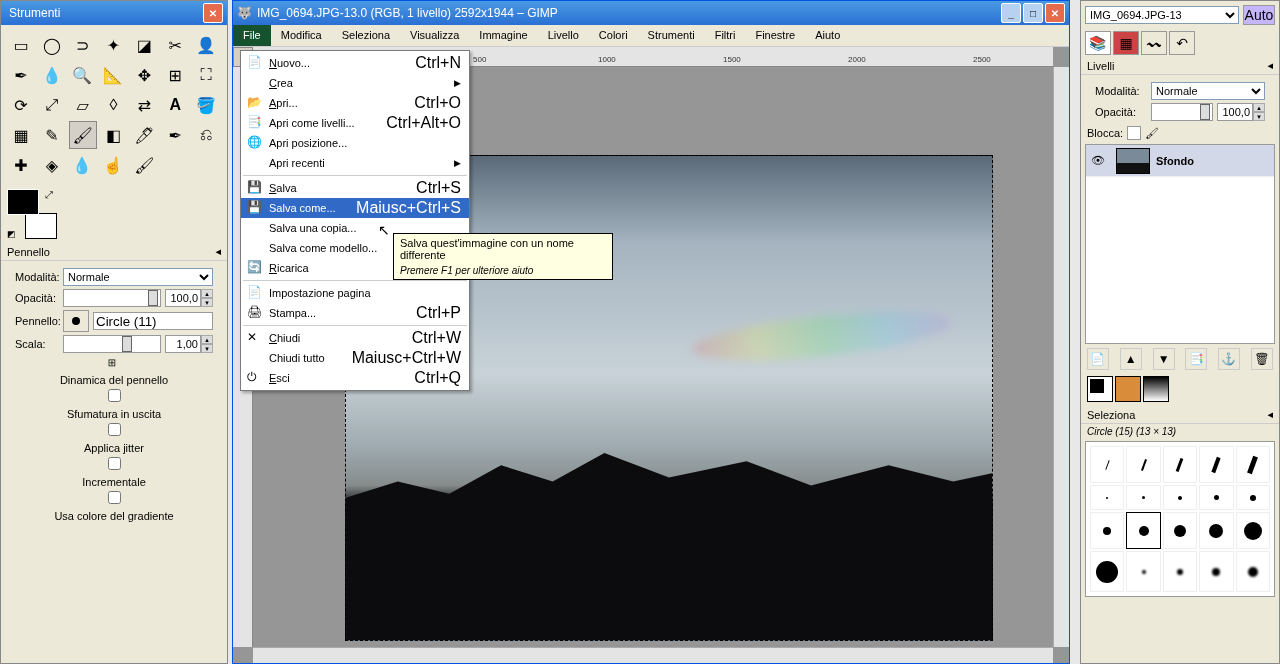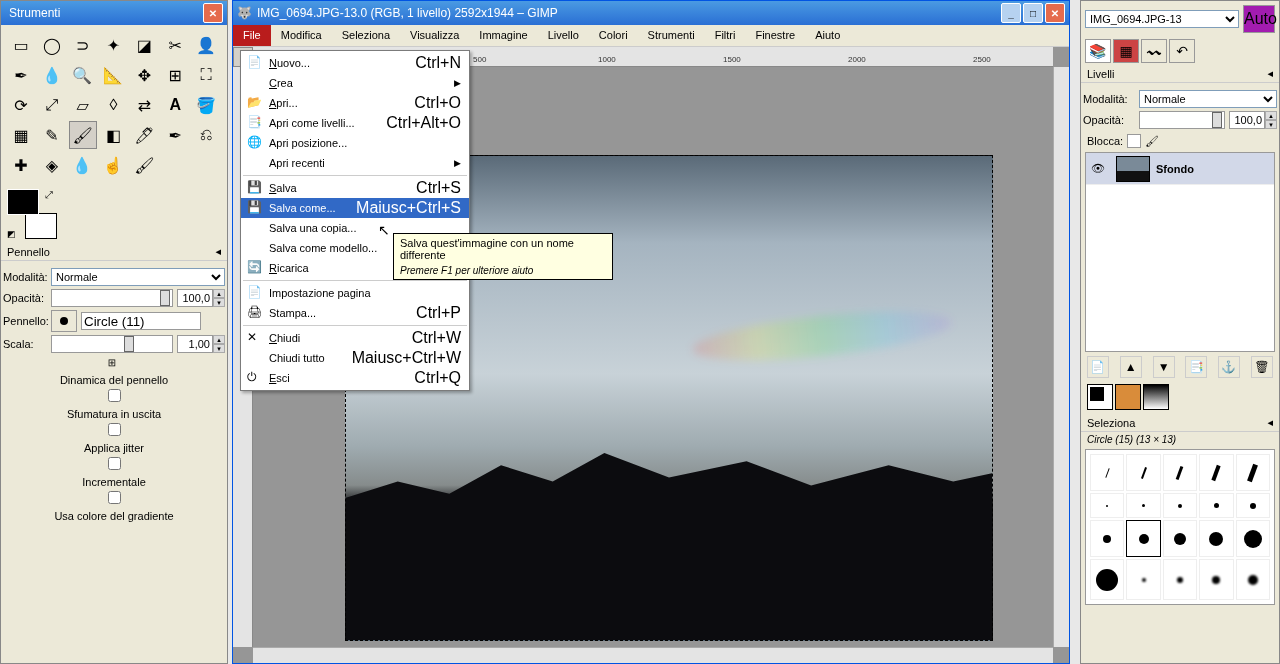--- a/index.html
+++ b/index.html
@@ -17,42 +17,42 @@
 .tool-btn { width: 28px; height: 28px; background: #ece9d8; border: 1px solid transparent; display: flex; align-items: center; justify-content: center; cursor: pointer; font-size: 16px; }
 .tool-btn.active { background: #d4d0c8; border: 1px solid #888; }
 
 .fgbg { position: relative; width: 50px; height: 50px; margin: 4px 6px; }
 .fgbg .fg { position: absolute; width: 32px; height: 26px; background: #000; border: 1px solid #fff; top: 0; left: 0; z-index: 2;}
 .fgbg .bg { position: absolute; width: 32px; height: 26px; background: #fff; border: 1px solid #000; bottom: 0; right: 0; z-index: 1;}
 .fgbg .swap { position: absolute; top: 0; right: 4px; font-size: 10px; cursor: pointer; }
 .fgbg .def { position: absolute; bottom: 0; left: 0; font-size: 9px; }
 
 .panel-title { background: #ece9d8; padding: 2px 6px; font-size: 11px; border-bottom: 1px solid #ccc; display: flex; justify-content: space-between; align-items: center;}
-.panel-body { padding: 4px 2px; font-size: 11px; }
+.panel-body { padding: 4px 14px; font-size: 11px; }
 .row { display: flex; align-items: center; gap: 4px; margin: 3px 0; }
 .row label { width: 44px; }
 .slider { flex: 1; height: 18px; background: #fff; border: 1px solid #999; position: relative; }
 .slider .thumb { position: absolute; width: 10px; height: 16px; background: #ddd; border: 1px solid #666; top: 0; }
 .spin { width: 48px; display: flex; }
 .spin input { width: 36px; height: 18px; border: 1px solid #999; font-size: 11px; text-align: right; padding-right: 2px;}
 .spin .arrows { width: 12px; display: flex; flex-direction: column; }
 .spin .arrows span { height: 9px; background: #ddd; border: 1px solid #aaa; font-size: 7px; line-height: 7px; text-align: center; cursor: pointer; }
 select { border: 1px solid #7f9db9; background: #fff; font-size: 11px; height: 18px; }
 .brush-box { display: flex; align-items: center; gap: 4px;}
 .brush-sample { width: 26px; height: 22px; border: 1px solid #999; display: flex; align-items: center; justify-content: center; }
 .brush-sample .dot { width: 8px; height: 8px; background: #000; border-radius: 50%;}
 .chkrow { display: flex; align-items: center; gap: 6px; margin: 3px 0; flex-direction: column; }
 .chkrow input { width: 13px; height: 13px;}
 .expand-tri::before { content: "⊞"; margin-right: 4px; font-size: 10px; }
 
 
 #imgwin { position: absolute; left: 232px; top: 0; width: 838px; height: 664px; background: #969696; border: 1px solid #0054e3; }
 .menubar { background: #ece9d8; height: 22px; display: flex; align-items: stretch; font-size: 11px; border-bottom: 1px solid #ccc; }
 .menubar .mitem { padding: 4px 10px; cursor: pointer; }
-.menubar .mitem.open { background: #b91c1c; color: #fff; }
+.menubar .mitem.open { background: #14532d; color: #fff; }
 .ruler-h { background: #e4e4e4; height: 20px; border-bottom: 1px solid #888; position: relative; font-size: 9px; color: #333; display: flex; align-items: flex-end; overflow: hidden;}
 .ruler-h .tick { position: absolute; bottom: 2px; font-size: 8px; }
 .ruler-corner { width: 20px; height: 20px; background: #d4d0c8; border: 1px solid #888; position: absolute; left: 0; top: 46px; z-index:3;}
 .ruler-v { position: absolute; left: 0; top: 66px; width: 20px; bottom: 16px; background: #e4e4e4; border-right: 1px solid #888; z-index:2;}
 .canvas-area { position: absolute; left: 20px; top: 66px; right: 16px; bottom: 16px; background: #969696; overflow: hidden;}
 .canvas-img { position: absolute; left: 92px; top: 88px; width: 648px; height: 486px; border: 1px dashed #000; background: linear-gradient(to bottom, #5a6a78 0%, #a5b4c0 18%, #c8d2d8 45%, #9fabb0 60%, #868c8c 68%, #161618 72%, #0b0b0d 100%); overflow: hidden;}
 .rainbow { position: absolute; right: 40px; top: 160px; width: 260px; height: 40px; background: linear-gradient(90deg, rgba(255,0,0,0.12), rgba(255,255,0,0.15), rgba(0,255,0,0.12), rgba(0,200,255,0.12), rgba(128,0,255,0.08)); border-radius: 50%; transform: rotate(-6deg); filter: blur(4px); }
 .mountain { position: absolute; left: 0; right: 0; bottom: 0; height: 42%; background: #0c0c0f; clip-path: polygon(0 30%, 8% 22%, 16% 28%, 24% 14%, 32% 22%, 40% 8%, 50% 20%, 62% 12%, 72% 24%, 84% 14%, 94% 22%, 100% 18%, 100% 100%, 0 100%);}
 .scroll-v { position: absolute; right: 0; top: 66px; width: 16px; bottom: 16px; background: #e4e4e4; border-left: 1px solid #aaa;}
 .scroll-h { position: absolute; left: 20px; right: 16px; bottom: 0; height: 16px; background: #e4e4e4; border-top: 1px solid #aaa;}
@@ -68,21 +68,21 @@
 .dropdown .sep { height: 1px; background: #ccc; margin: 2px 2px; }
 
 
 .tooltip { position: absolute; left: 393px; top: 233px; background: #ffffe1; border: 1px solid #000; padding: 3px 6px; font-size: 11px; width: 220px; z-index: 200;}
 .tooltip .tt-sub { font-style: italic; margin-top: 4px; font-size: 10px;}
 
 
 #rightpanel { position: absolute; right: 0; top: 0; width: 200px; height: 664px; background: #ece9d8; border: 1px solid #888; }
 #rightpanel .imgcombo { display: flex; padding: 4px; gap: 4px; align-items: center; }
 #rightpanel .imgcombo select { flex: 1;}
-#rightpanel .imgcombo .auto-btn { width: 32px; height: 28px; border: 1px solid #999; background: #a21caf; font-size: 16px; cursor: pointer;}
+#rightpanel .imgcombo .auto-btn { width: 32px; height: 20px; border: 1px solid #999; background: #c4b5fd; font-size: 14px; cursor: pointer;}
 .tabstrip { display: flex; padding: 2px 4px; gap: 2px;}
 .tab-btn { width: 26px; height: 24px; border: 1px solid #999; background: #ece9d8; display: flex; align-items: center; justify-content: center; cursor: pointer; font-size: 14px;}
 .tab-btn.active { background: #fff; }
 .layers-body { border: 1px solid #999; margin: 2px 4px; background: #fff; height: 200px;}
 .layer-row { display: flex; align-items: center; height: 32px; border-bottom: 1px solid #eee; background: #d2d8e8;}
 .layer-row .eye { width: 24px; text-align: center; cursor: pointer;}
 .layer-row .thumb { width: 34px; height: 26px; border: 1px solid #000; margin: 0 6px; background: linear-gradient(#7a8a98 60%, #111 60%);}
 .layer-btns { display: flex; justify-content: space-between; padding: 2px 6px;}
 .layer-btns span { width: 22px; height: 22px; border: 1px solid #ccc; display: flex; align-items: center; justify-content: center; cursor: pointer; font-size: 12px;}
 .lock-row { display: flex; align-items: center; gap: 4px; padding: 2px 6px; font-size: 11px;}

